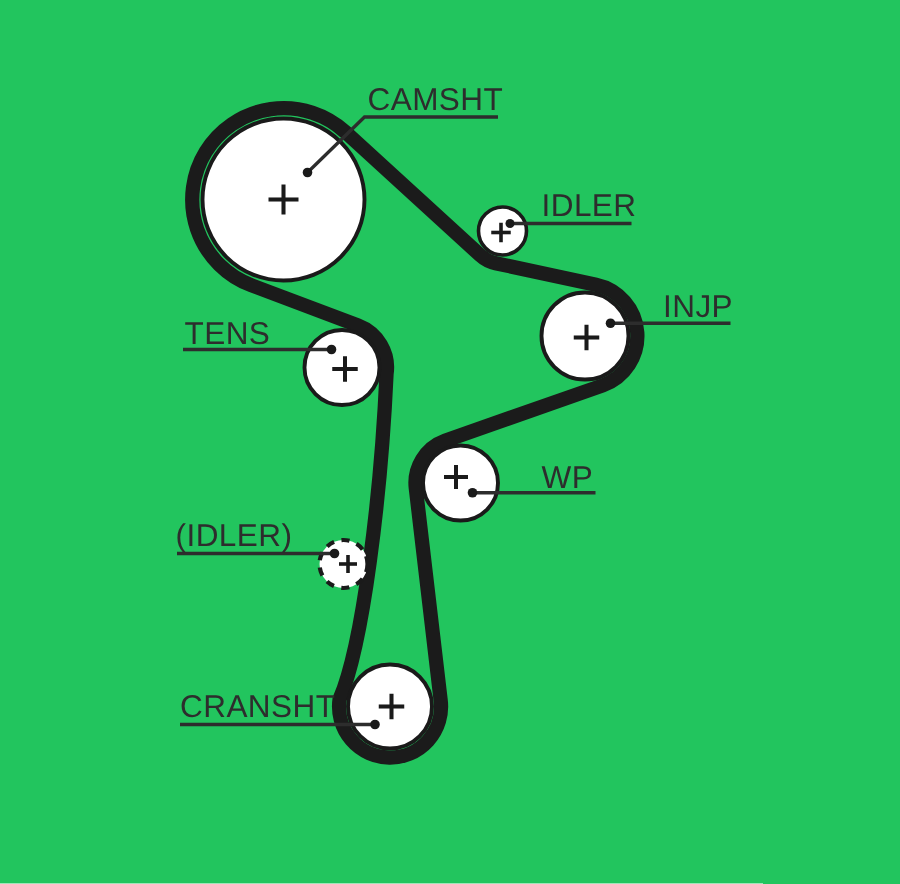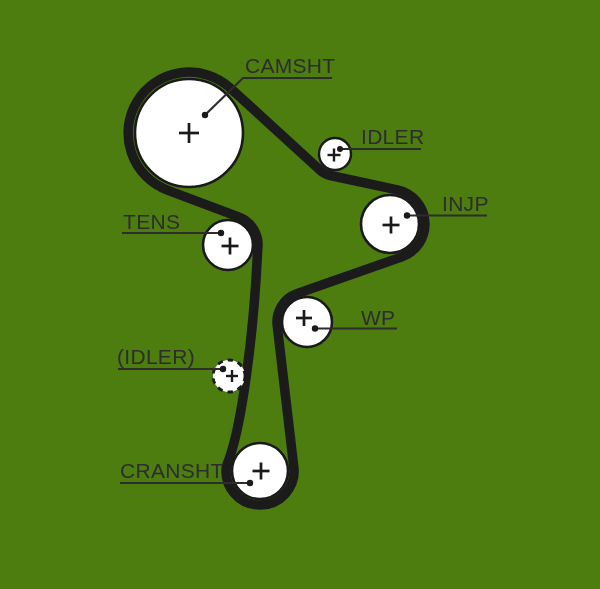--- a/index.html
+++ b/index.html
@@ -4,21 +4,21 @@
 <style>
   html, body {
     margin: 0;
     padding: 0;
     background: #ffffff;
   }
   .diagram-canvas {
     position: relative;
     width: 600px;
     height: 589px;
-    background: #4d7c0f;
+    background: #22c55e;
     overflow: hidden;
   }
   svg {
     display: block;
   }
   .pulley-label {
     font-family: "Liberation Sans", sans-serif;
     font-size: 21px;
     fill: #2d2d2d;
     letter-spacing: 0.3px;

